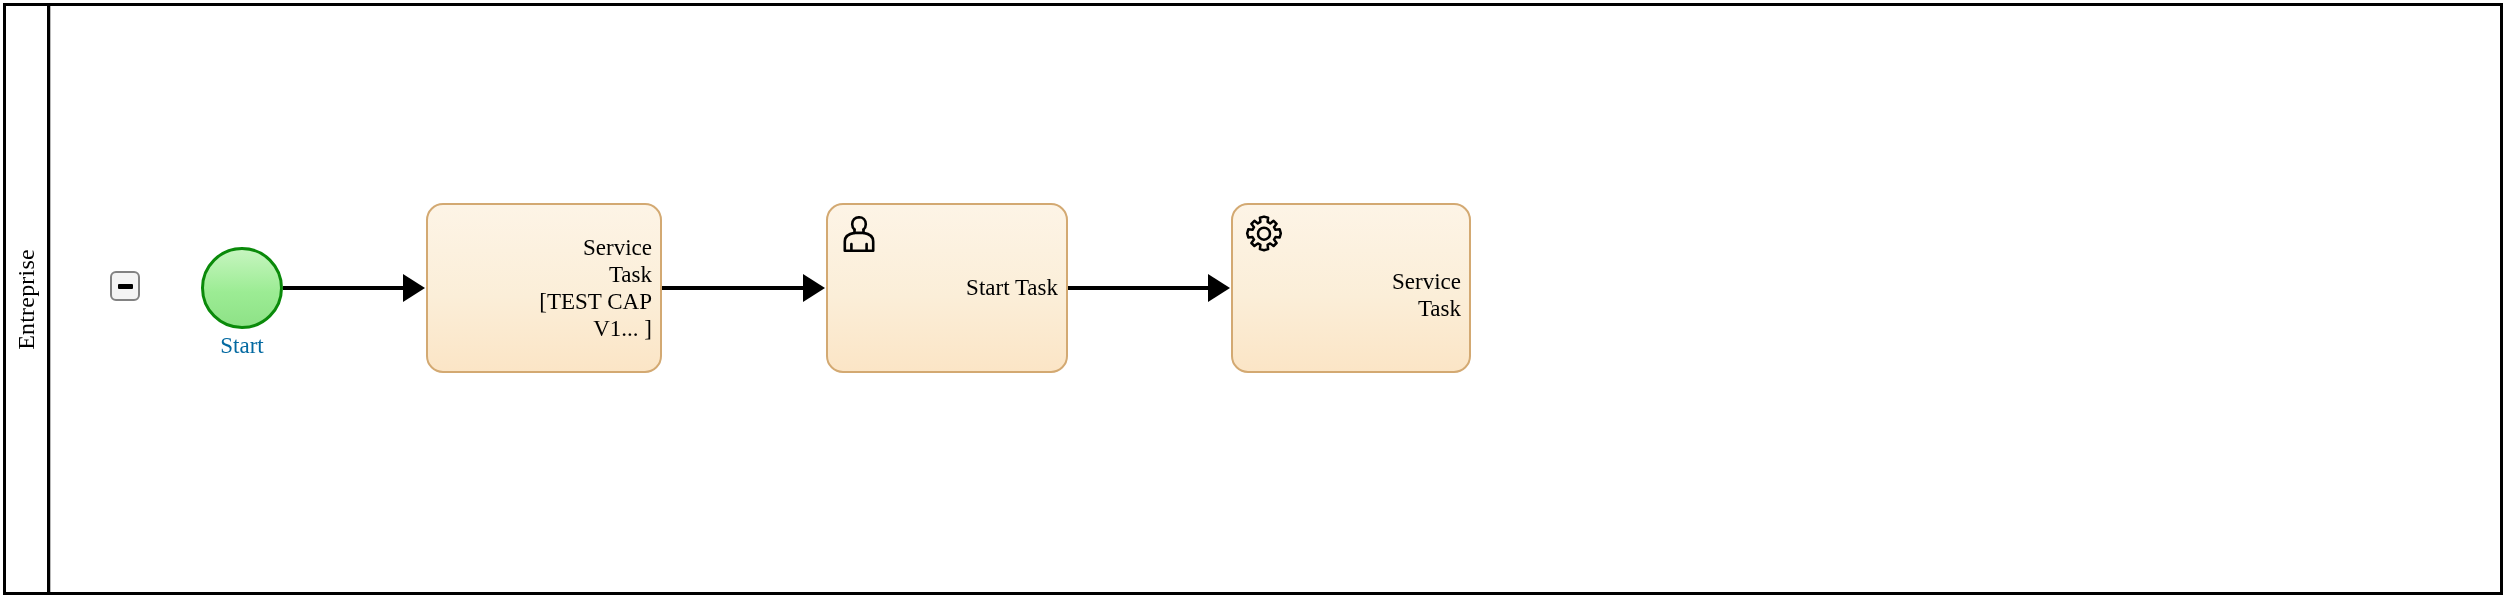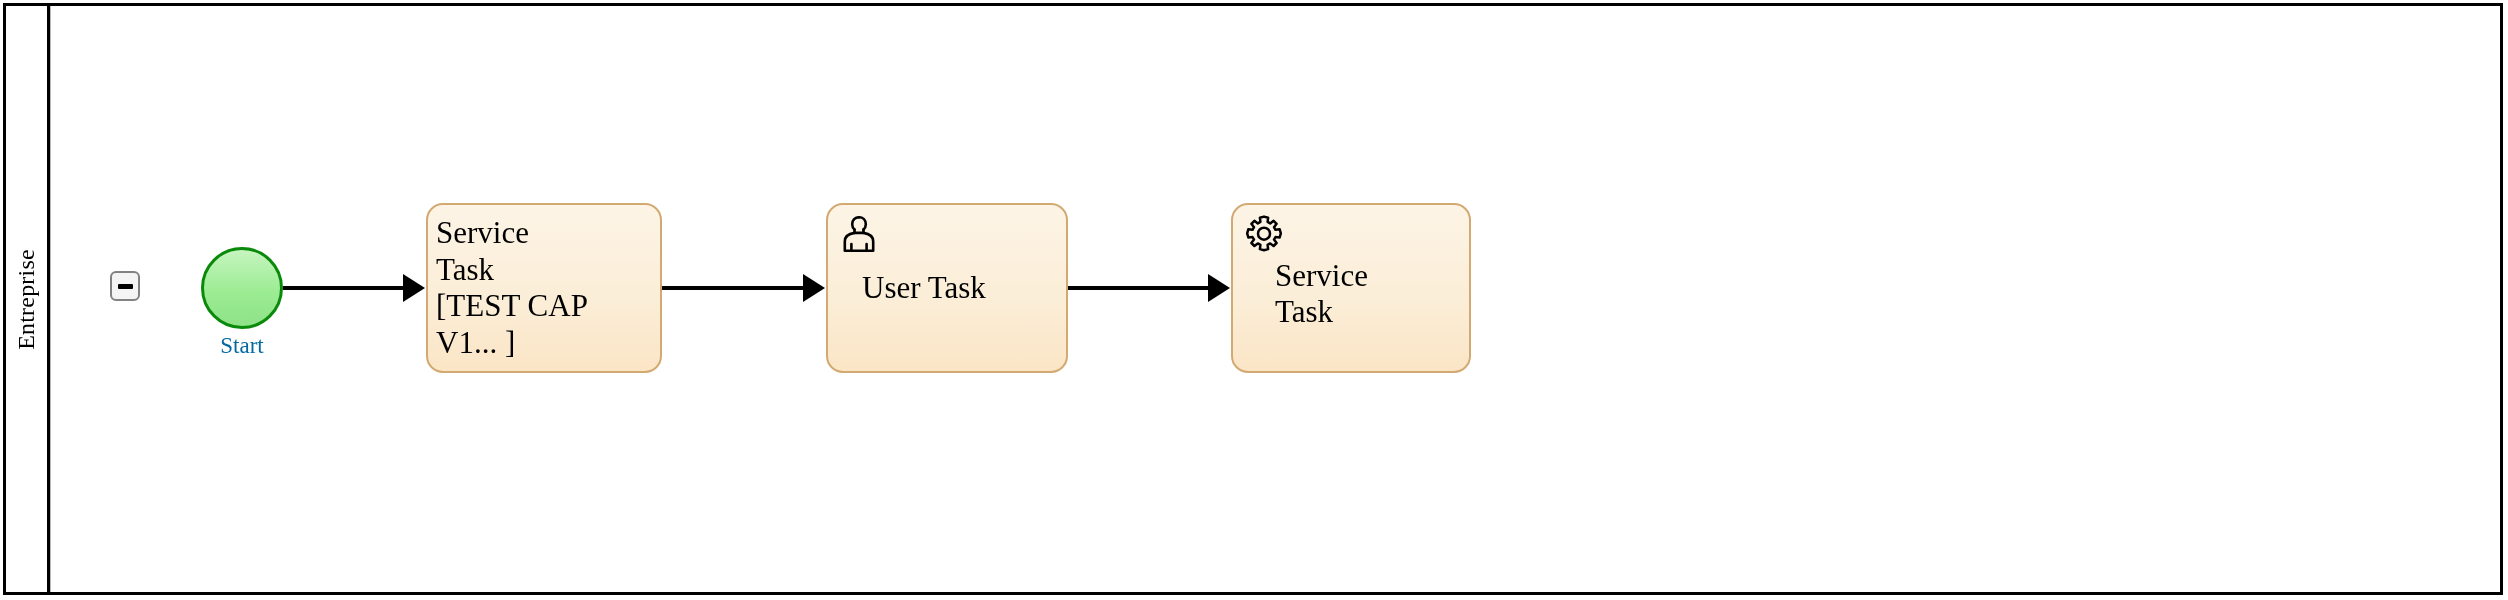--- a/index.html
+++ b/index.html
@@ -127,22 +127,22 @@
     border: 2px solid #d3a972;
     border-radius: 17px;
     background: linear-gradient(180deg, #fdf4e6 0%, #fbeed8 55%, #fbe5c6 100%);
   }
   .task-label {
     position: absolute;
     left: 8px;
     right: 8px;
     top: 50%;
     transform: translateY(-50%);
-    text-align: left;
-    font-size: 31px;
+    text-align: right;
+    font-size: 23px;
     line-height: 1.18;
     color: #000000;
     white-space: pre-line;
   }
   .task-icon {
     position: absolute;
     left: 10px;
     top: 8px;
     width: 42px;
     height: 42px;
@@ -226,21 +226,21 @@
             <g fill="none" stroke="#000000" stroke-width="2.6" stroke-linejoin="round" stroke-linecap="round">
               <path d="M21 4.2c-4.0 0-6.8 3.0-6.8 7.0 0 2.2 0.9 4.2 2.3 5.4"></path>
               <path d="M21 4.2c4.0 0 6.8 3.0 6.8 7.0 0 2.2-0.9 4.2-2.3 5.4"></path>
               <path d="M16.5 16.6v3.3h9v-3.3"></path>
               <path d="M16.5 19.9c-6.0 0.9-9.7 4.0-9.7 8.6v9.3h28.4v-9.3c0-4.6-3.7-7.7-9.7-8.6"></path>
               <path d="M13.4 31.0v6.8"></path>
               <path d="M28.6 31.0v6.8"></path>
             </g>
           </svg>
         </div>
-        <div class="task-label">User Task</div>
+        <div class="task-label">Start Task</div>
       </div>
 
       <div class="connector" id="conn-3"></div>
       <div class="arrow-head" id="arrow-3"></div>
 
       <div class="task" id="task-service-2">
         <div class="task-icon">
           <svg viewBox="0 0 42 42" xmlns="http://www.w3.org/2000/svg">
             <g fill="none" stroke="#000000" stroke-width="2.5" stroke-linejoin="round" stroke-linecap="round">
               <path d="M21 3.6 l4.1 1.1 -0.5 4.2 2.6 1.5 3.4 -2.6 3.0 3.0 -2.6 3.4 1.5 2.6 4.2 -0.5 1.1 4.1 -1.1 4.1 -4.2 -0.5 -1.5 2.6 2.6 3.4 -3.0 3.0 -3.4 -2.6 -2.6 1.5 0.5 4.2 -4.1 1.1 -4.1 -1.1 0.5 -4.2 -2.6 -1.5 -3.4 2.6 -3.0 -3.0 2.6 -3.4 -1.5 -2.6 -4.2 0.5 -1.1 -4.1 1.1 -4.1 4.2 0.5 1.5 -2.6 -2.6 -3.4 3.0 -3.0 3.4 2.6 2.6 -1.5 -0.5 -4.2 z"></path>

